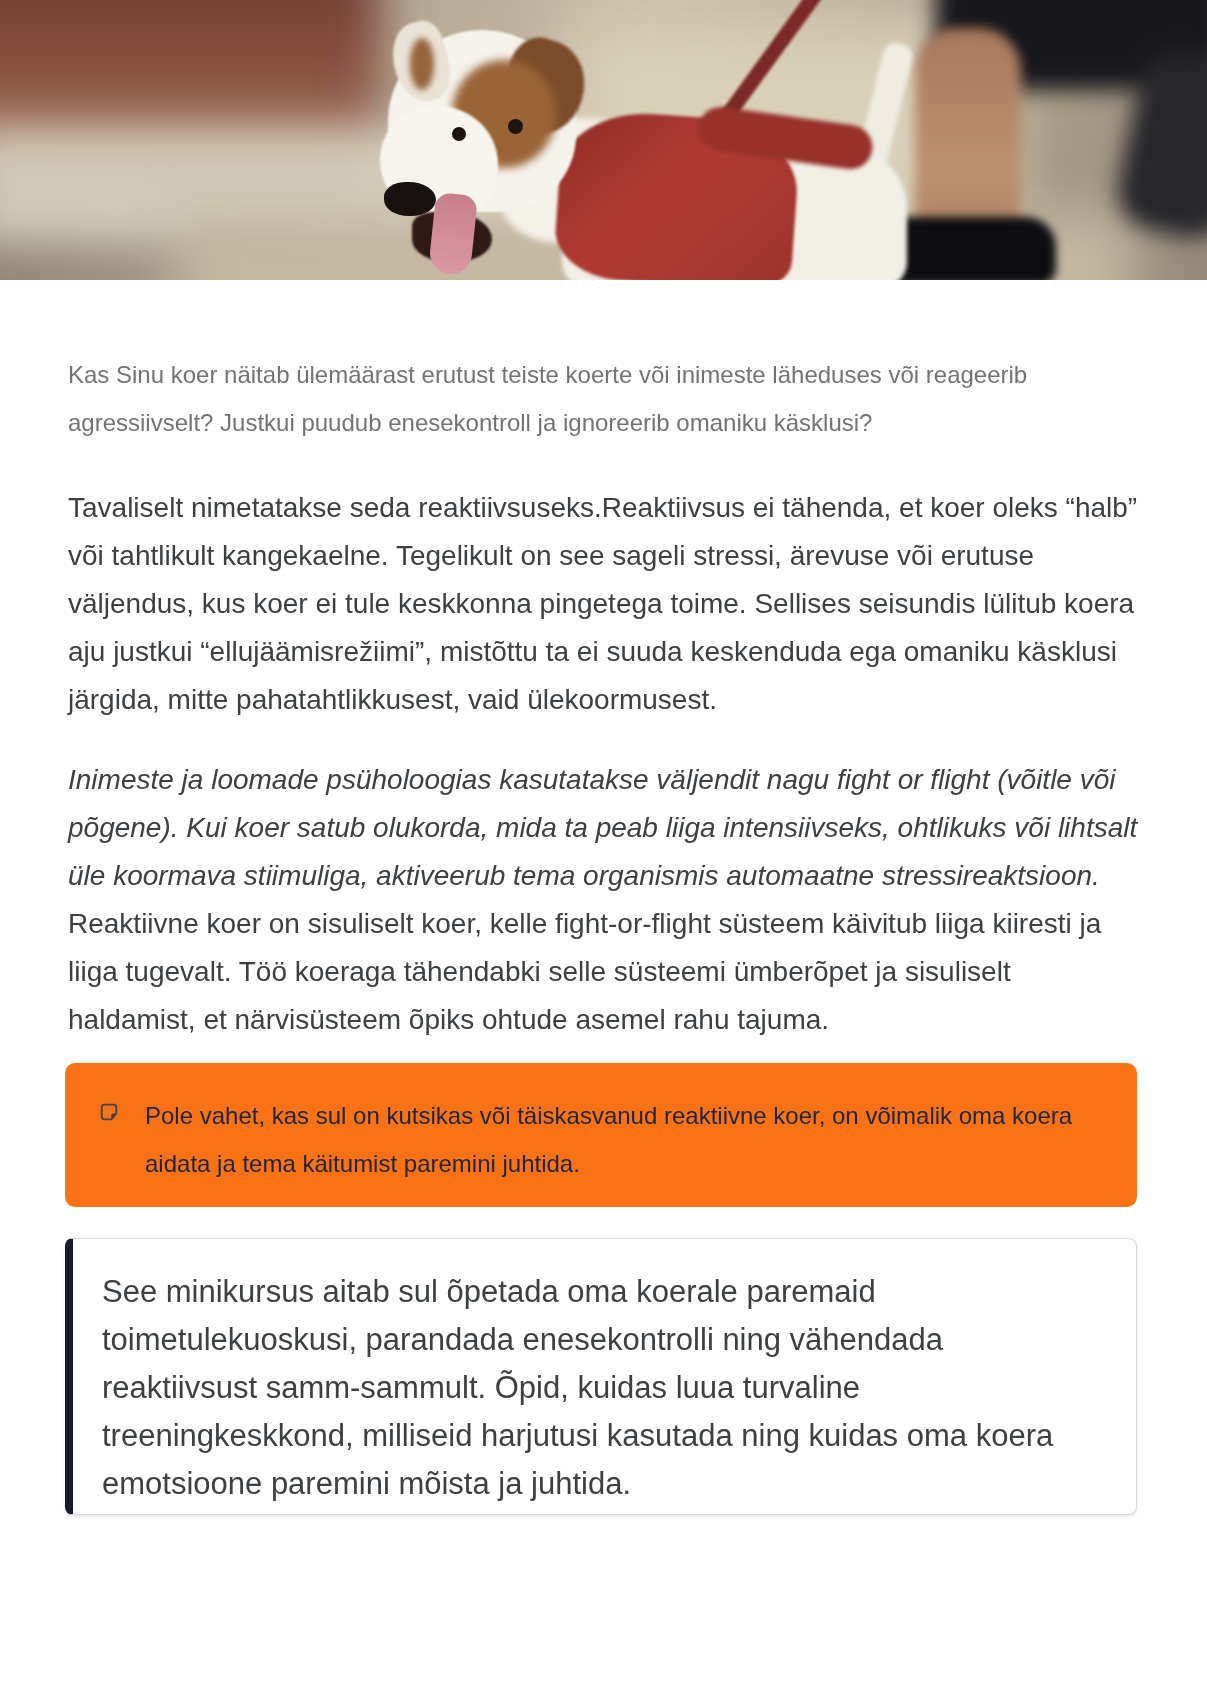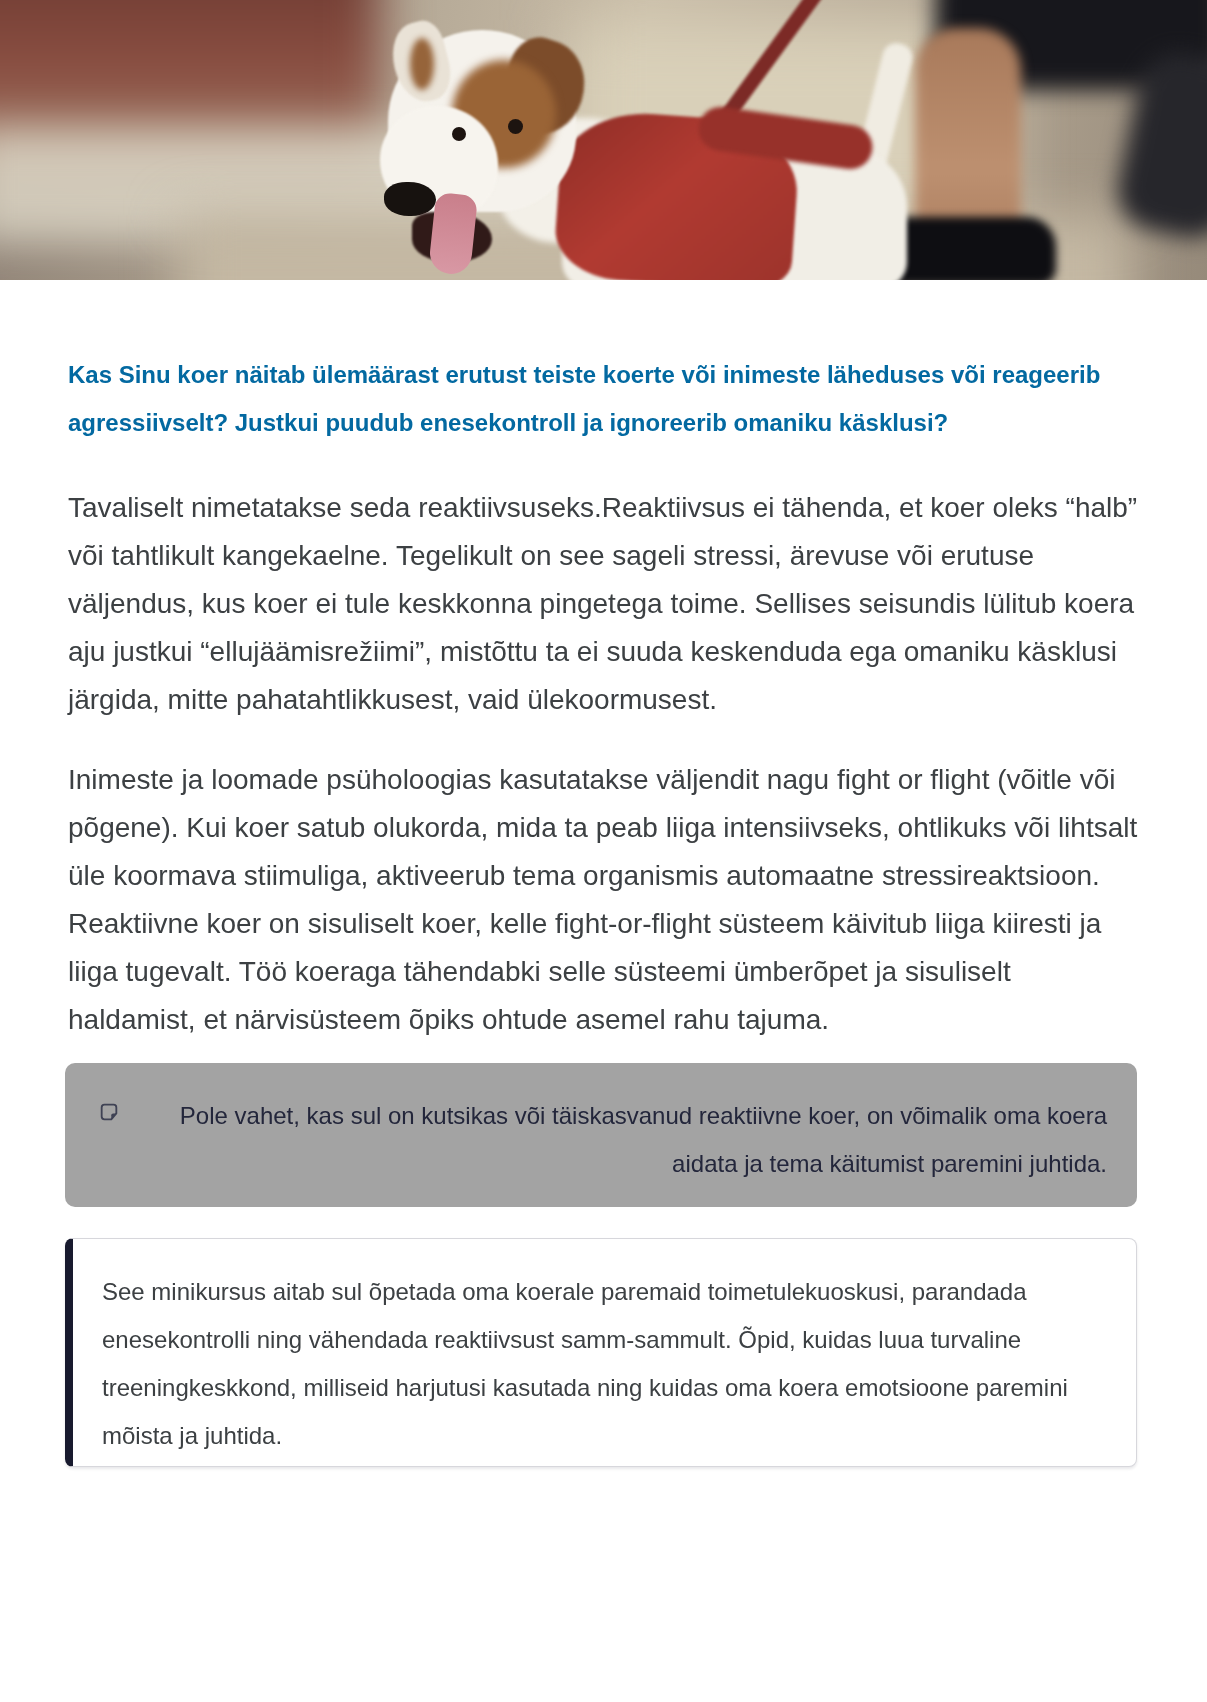--- a/index.html
+++ b/index.html
@@ -34,38 +34,38 @@
   .face-patch{left:452px;top:60px;width:104px;height:108px;background:#9a6436;border-radius:50%;filter:blur(4px);}
   .muzzle{left:380px;top:106px;width:118px;height:114px;background:#f7f4ee;border-radius:48% 52% 46% 54%;filter:blur(1px);}
   .eye-left{left:452px;top:127px;width:14px;height:14px;background:#1d1410;border-radius:50%;}
   .eye-right{left:508px;top:119px;width:15px;height:15px;background:#1d1410;border-radius:50%;}
   .nose{left:384px;top:182px;width:52px;height:34px;background:#17120f;border-radius:45% 55% 50% 50%;}
   .mouth{left:412px;top:212px;width:80px;height:50px;background:#301a18;border-radius:30% 60% 50% 50%;filter:blur(1px);}
   .tongue{left:432px;top:194px;width:42px;height:80px;background:linear-gradient(#c97f8b,#d898a4);border-radius:16px 16px 22px 22px;transform:rotate(6deg);}
 
   
   .content{position:absolute;left:68px;top:280px;width:1071px;}
-  .intro-heading{margin:71px 0 0;font-size:24px;line-height:48px;font-weight:bold;color:#0369a1;}
+  .intro-heading{margin:71px 0 0;font-size:24px;line-height:48px;font-weight:normal;color:#737373;}
   .para{margin:0;font-size:28px;line-height:48px;color:#3c4043;}
   .p1{margin-top:37px;}
-  .p2{margin-top:32px;}
+  .p2{margin-top:32px;font-style:italic;}
   .sub-heading{margin:35px 0 0;font-size:24px;line-height:48px;font-weight:bold;color:#3c4043;}
   .p3{margin-top:0;}
 
   
-  .callout{margin-top:19px;background:#a3a3a3;border-radius:10px;display:flex;align-items:flex-start;
-           padding:29px 30px 19px 33px;box-sizing:border-box;width:1072px;margin-left:-3px;text-align:right;}
+  .callout{margin-top:19px;background:#f97316;border-radius:10px;display:flex;align-items:flex-start;
+           padding:29px 30px 19px 33px;box-sizing:border-box;width:1072px;margin-left:-3px;}
   .callout .icon-wrap{flex:0 0 22px;width:22px;height:22px;margin-top:9px;}
   .callout-text{margin:0 0 0 25px;font-size:24px;line-height:48px;color:#23263b;}
 
   
   .course-box{margin-top:31px;margin-left:-3px;width:1072px;box-sizing:border-box;background:#ffffff;
               border:1px solid #d7d7dc;border-left:8px solid #181a2e;border-radius:8px;
               padding:29px 40px 6px 29px;box-shadow:0 2px 3px rgba(25,27,45,0.10);}
-  .course-text{margin:0;font-size:24px;line-height:48px;color:#3c4043;}
+  .course-text{margin:0;font-size:31px;line-height:48px;color:#3c4043;}
 </style>
 </head>
 <body>
 
 <div class="page">
 
   <div class="hero" role="img" aria-label="Jack Russell terrier puppy wearing a red harness on a red leash, tongue out, walking beside its owner on a blurred sunny street">
     <div class="blob-brick"></div>
     <div class="blob-fence"></div>
     <div class="blob-light"></div>

